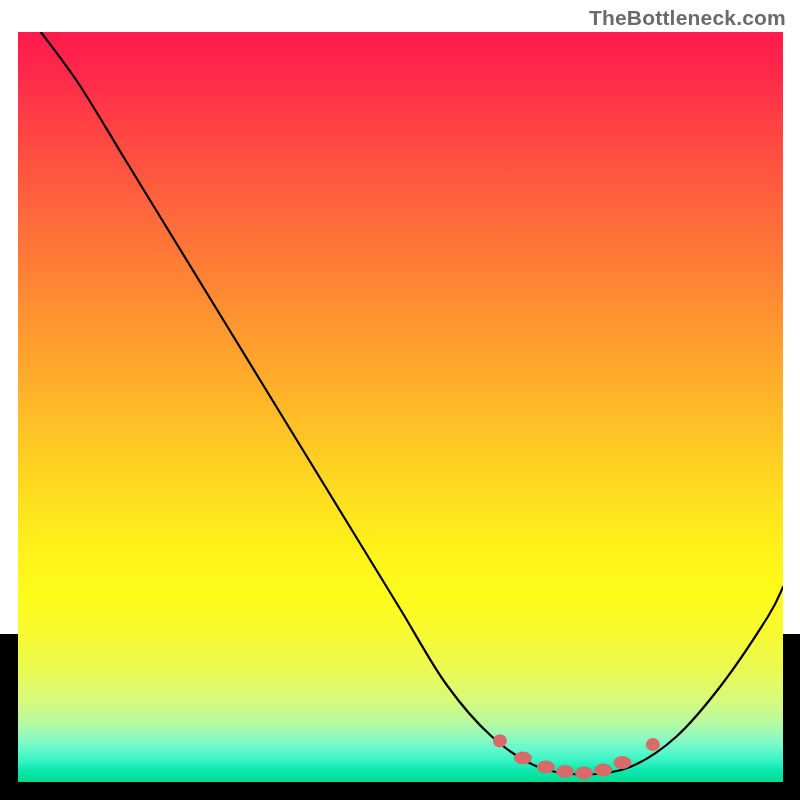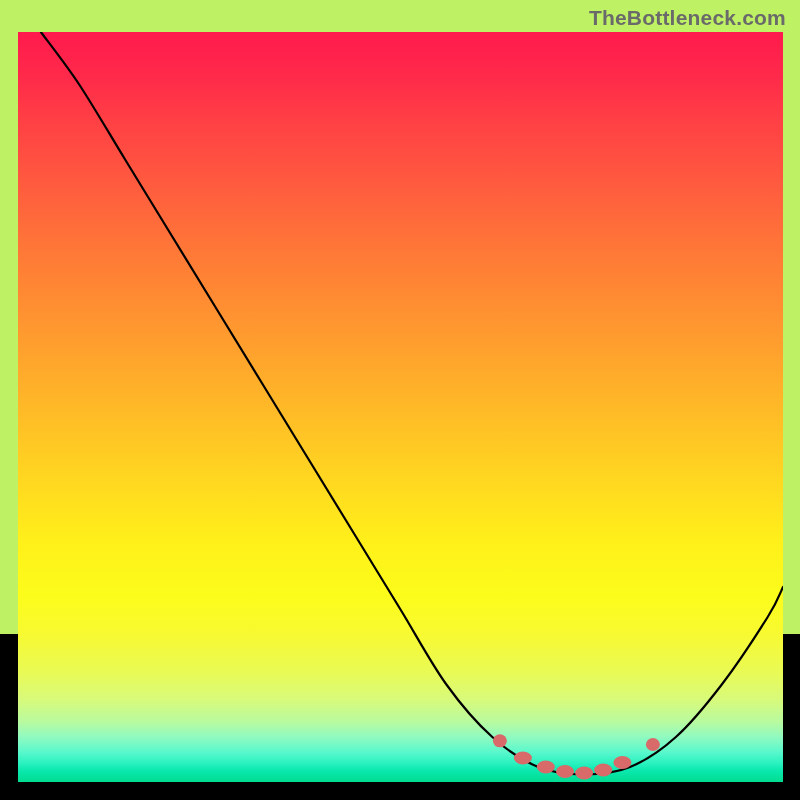--- a/index.html
+++ b/index.html
@@ -1,21 +1,21 @@
 <!DOCTYPE html>
 <html><head>
 <meta charset="utf-8">
 <style>
   * { margin: 0; padding: 0; box-sizing: border-box; }
   html, body { width: 800px; height: 800px; overflow: hidden; background: #000; }
   .chart-container {
     position: relative;
     width: 800px;
     height: 634px;
-    background: #bef264;
+    background: #ffffff;
   }
   .plot-area {
     position: absolute;
     left: 18px;
     top: 32px;
     width: 765px;
     height: 750px;
     background: linear-gradient(to bottom,
       #ff1a4d 0%,
       #ff2a4a 6%,

